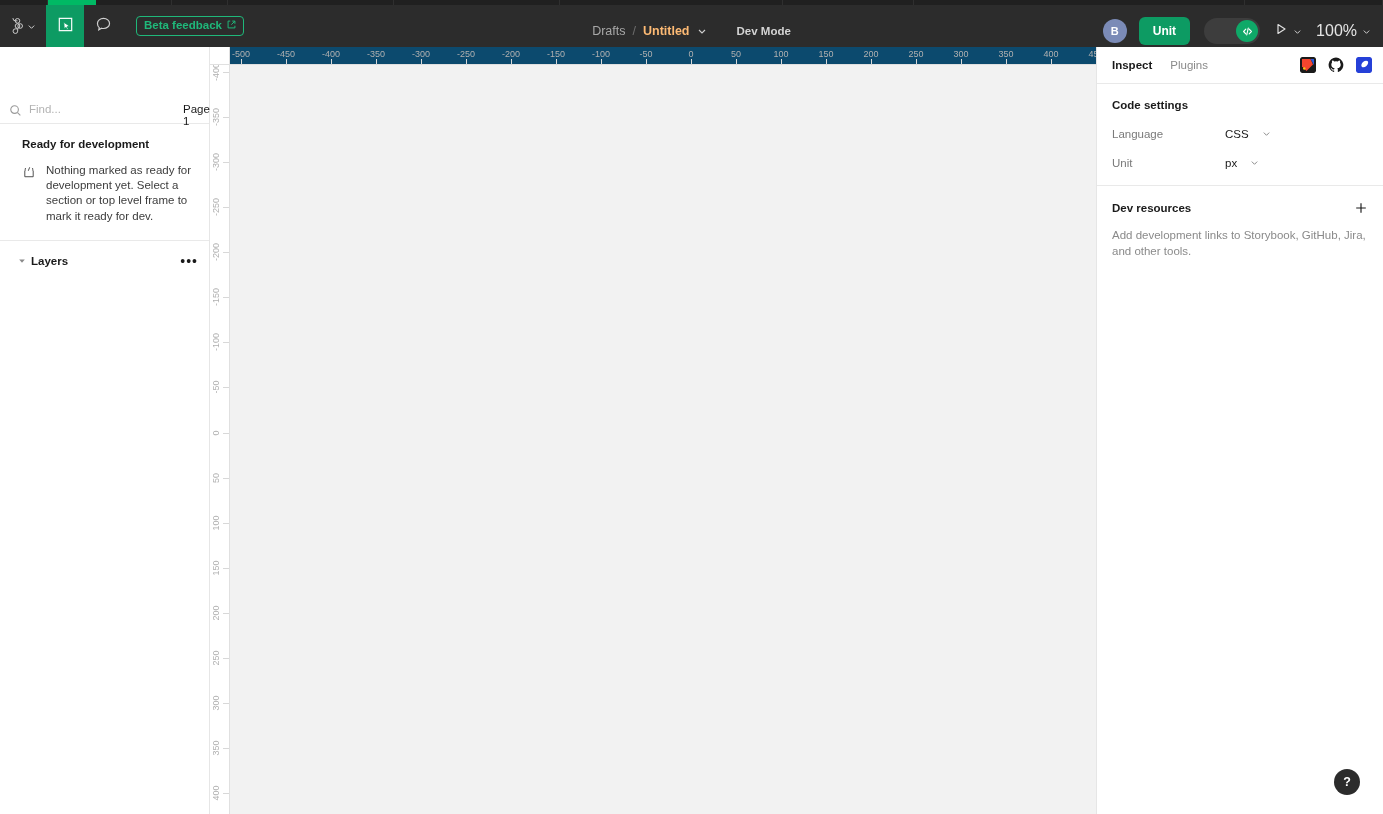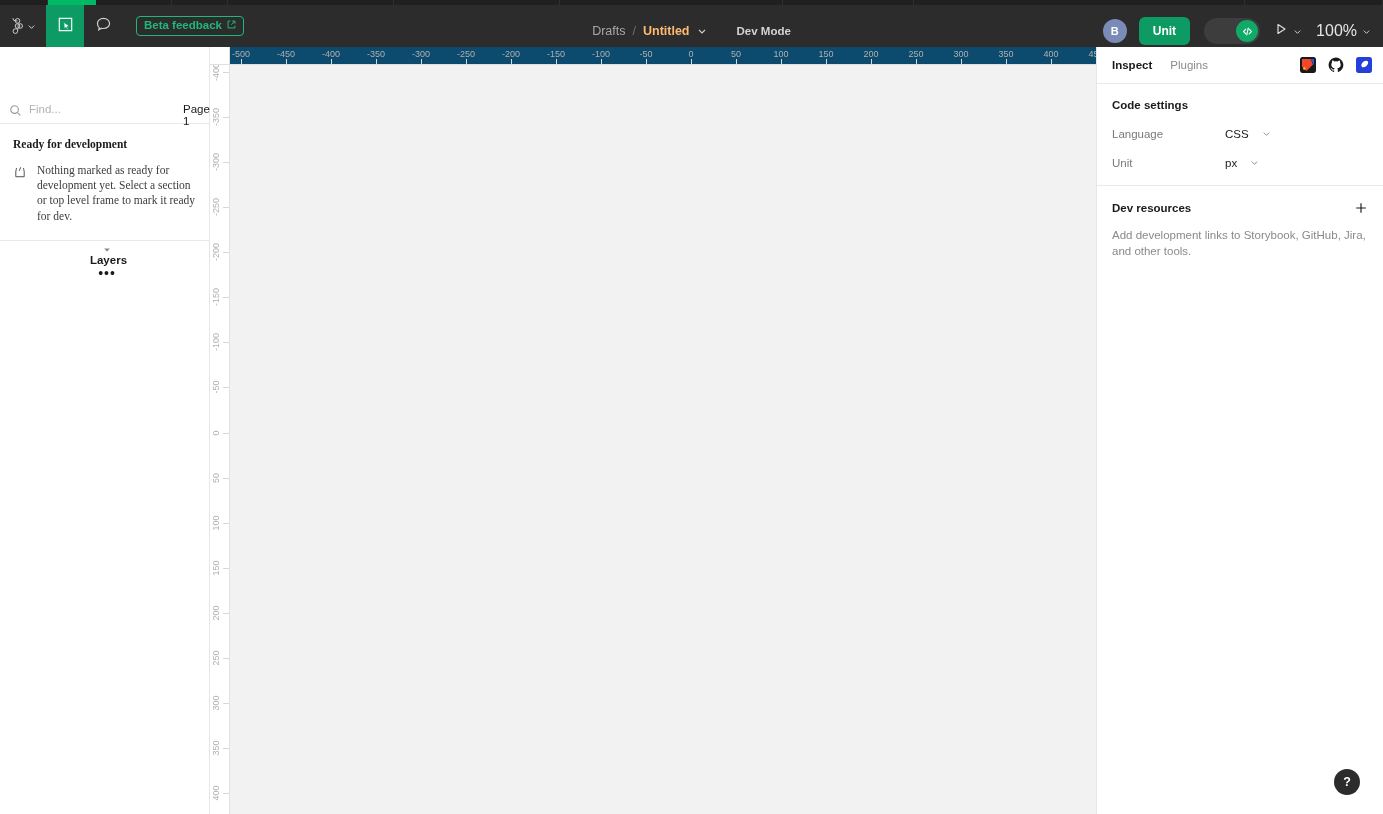--- a/index.html
+++ b/index.html
@@ -104,28 +104,28 @@
   }
   .find-input {
     flex: 1; border: none; outline: none; font-size: 11.5px;
     color: #333; font-family: "Liberation Sans", sans-serif;
     margin-left: 7px; background: transparent;
   }
   .find-input::placeholder { color: #b3b3b3; }
   .page-sel { display: flex; align-items: center; gap: 5px; cursor: pointer; }
   .page-name { font-size: 11.5px; color: #1a1a1a; }
 
-  .rfd-section { padding: 14px 13px 16px 13px; border-bottom: 1px solid #e9e9e9; font-family: Liberation Serif, serif; }
+  .rfd-section { padding: 14px 13px 16px 22px; border-bottom: 1px solid #e9e9e9; }
   .rfd-title { font-size: 11.5px; font-weight: 700; color: #1a1a1a; margin-bottom: 13px; }
   .rfd-body { display: flex; gap: 10px; align-items: flex-start; }
   .rfd-text { font-size: 11.5px; color: #3c3c3c; line-height: 1.32; }
 
   .layers-row {
     height: 30px; display: flex; align-items: center;
-    padding: 0 11px 0 16px; margin-top: 5px; flex-direction: column;
+    padding: 0 11px 0 16px; margin-top: 5px;
   }
   .layers-caret { width: 12px; display: flex; justify-content: center; color: #8a8a8a; }
   .layers-title { font-size: 11.5px; font-weight: 700; color: #1a1a1a; flex: 1; margin-left: 3px; }
   .dots { color: #1a1a1a; font-size: 14px; letter-spacing: 1px; cursor: pointer; line-height: 1; }
 
   
   .canvas-wrap {
     position: absolute; left: 210px; top: 47px;
     width: 886px; height: 767px; background: #f2f2f2; overflow: hidden;
   }

